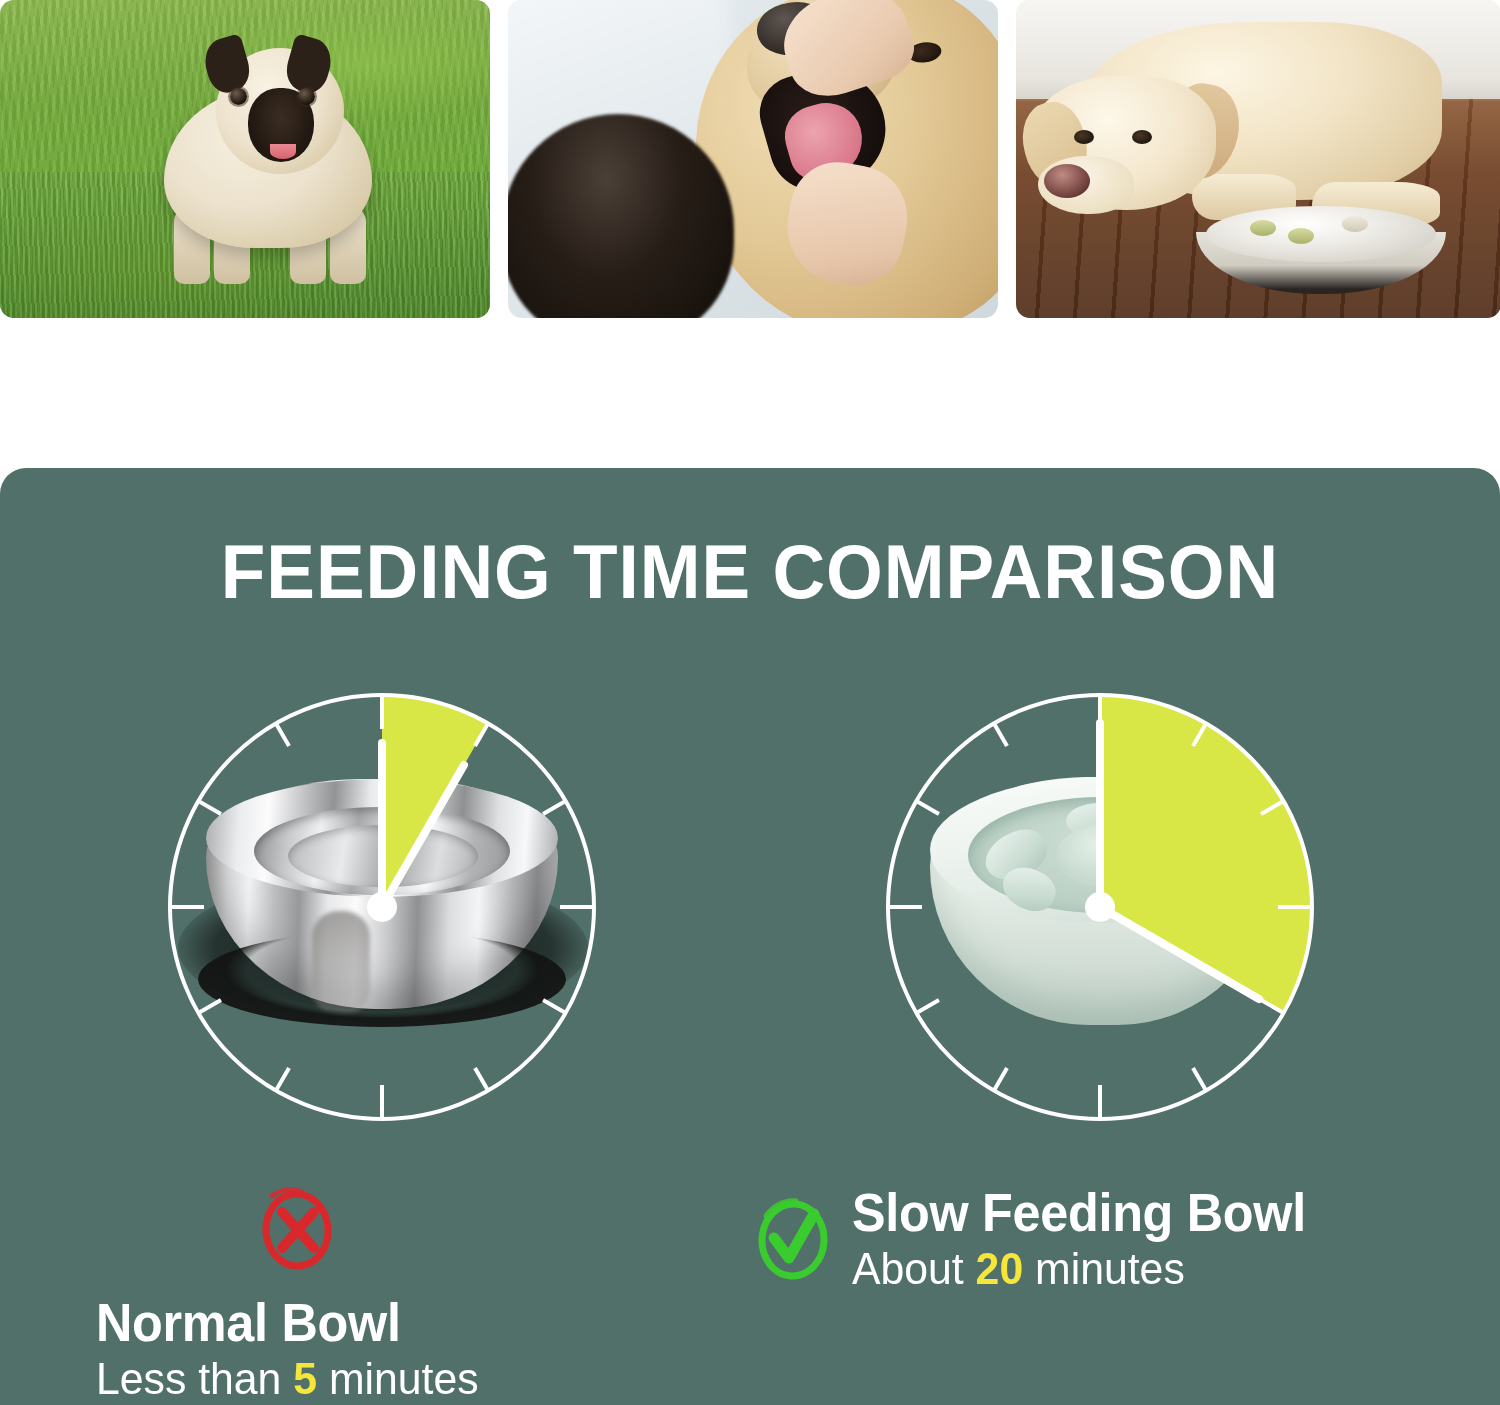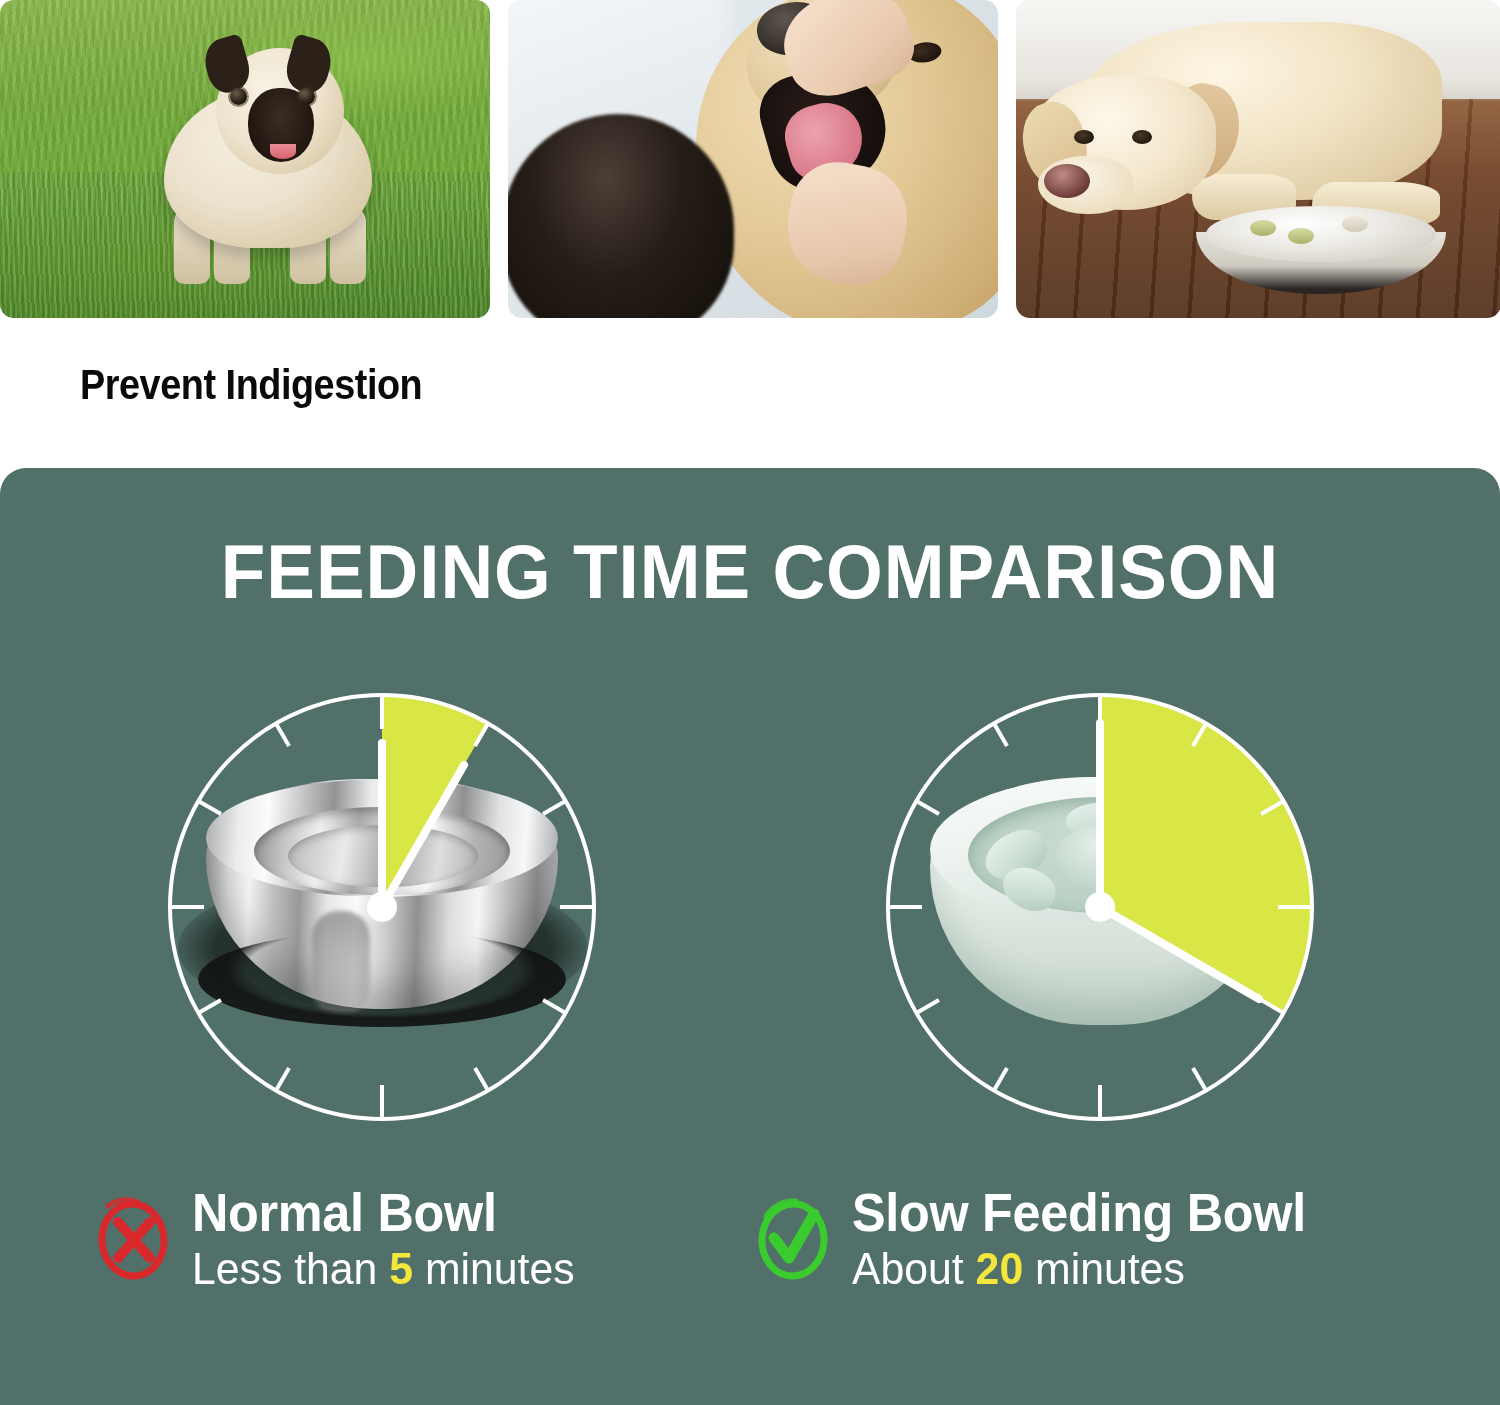--- a/index.html
+++ b/index.html
@@ -287,21 +287,21 @@
     width: 1500px;
     height: 140px;
   }
   .result {
     position: absolute;
     top: 0;
     display: flex;
     align-items: center;
     gap: 22px;
   }
-  .result.left  { left: 96px; }
+  .result.left  { left: 96px; flex-direction: column; }
   .result.right { left: 756px; }
   .result-icon { width: 74px; height: 88px; flex: 0 0 auto; }
   .result-text { display: flex; flex-direction: column; justify-content: center; }
   .result-title {
     font-family: "Liberation Sans Narrow", "Liberation Sans", sans-serif;
     font-size: 53px;
     font-weight: 700;
     color: #ffffff;
     line-height: 1.02;
     letter-spacing: -0.3px;
@@ -381,23 +381,20 @@
       <div class="bowl3-top"></div>
       <div class="bowl3-kib k1"></div>
         <div class="bowl3-kib k2"></div>
         <div class="bowl3-kib k3"></div>
     </div>
   </div>
 
 </div>
 
 <div class="captions">
-  <div class="caption-cell c3">
-    <div class="caption-text">Prevent Indigestion</div>
-  </div>
 </div>
 
 <div class="panel">
 
   <div class="panel-title">FEEDING TIME COMPARISON</div>
 
   <div class="clocks">
 
     <div class="clock left">
 

